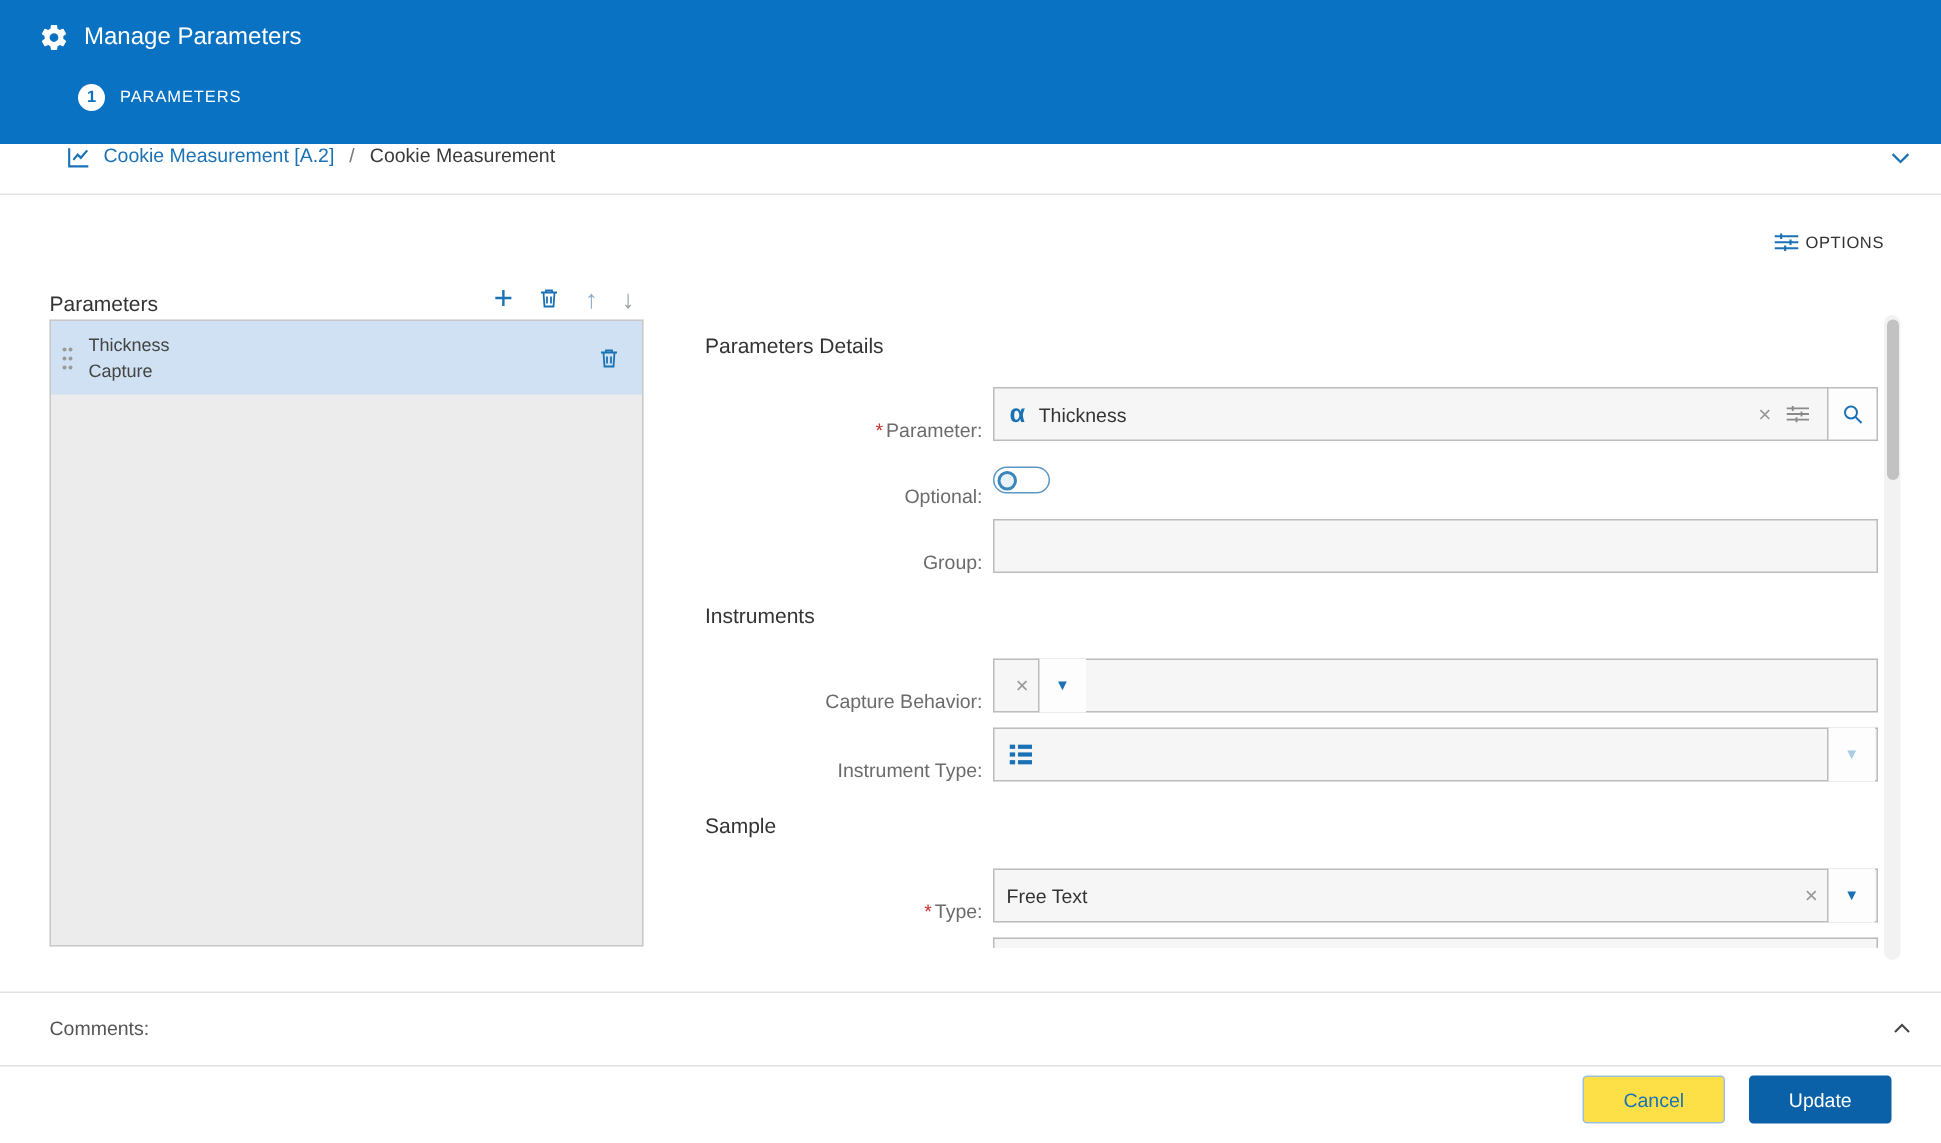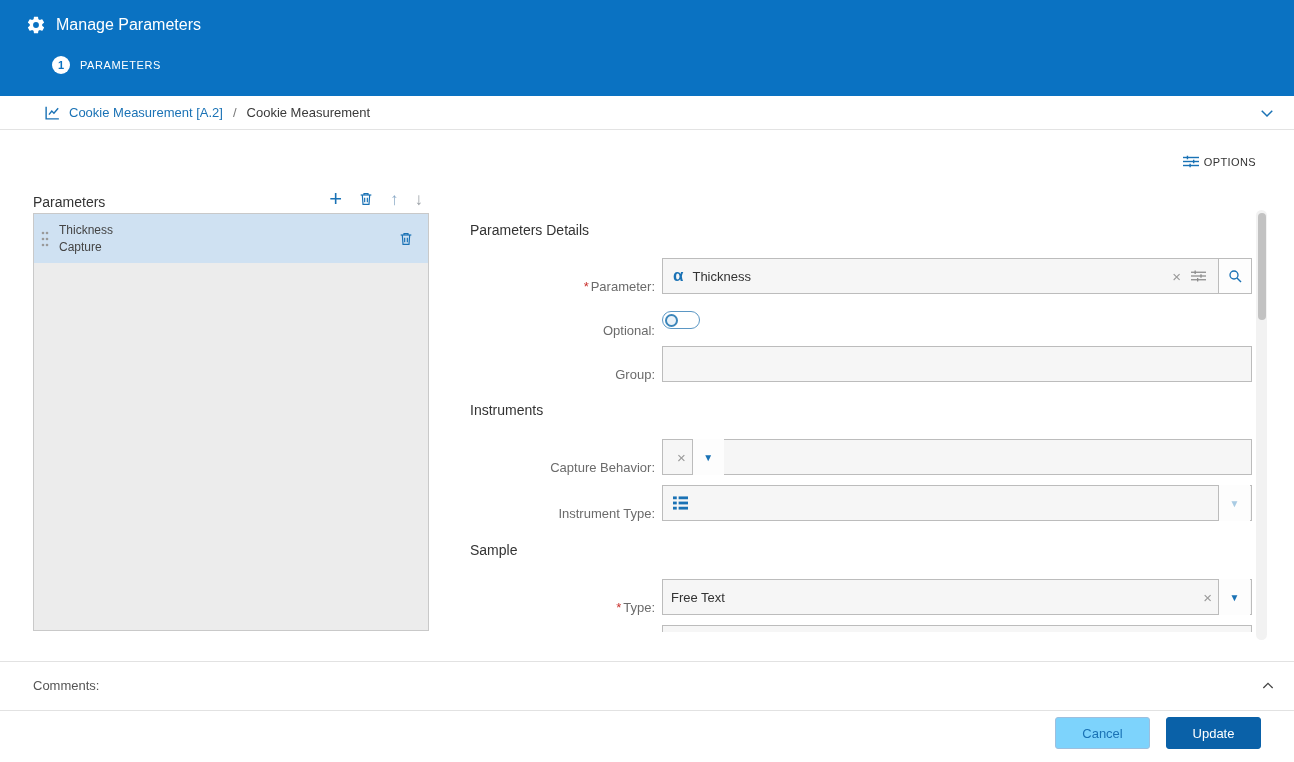--- a/index.html
+++ b/index.html
@@ -25,21 +25,21 @@
     width:18px; height:18px; border-radius:50%; background:#fff;
     color:var(--header-blue, #0a72c2); font-size:11px; font-weight:bold;
     display:flex; align-items:center; justify-content:center;
   }
   .step-label { font-size:11px; letter-spacing:.6px; }
 
   
   .breadcrumb {
     position:absolute; top:96px; left:0; width:1294px; height:34px;
     background:#fff; border-bottom:1px solid #e3e3e3;
-    display:flex; align-items:center; gap:8px; padding:0 18px 0 44px; font-size:13px;
+    display:flex; gap:8px; padding:0 18px 0 44px; font-size:13px;
   }
   .crumb-link { color:var(--accent-blue, #1a72b5); text-decoration:none; cursor:pointer; }
   .crumb-sep { color:#777; margin:0 2px; }
   .crumb-current { color:#3a3a3a; }
   .breadcrumb .chev-dn { margin-left:auto; color:var(--accent-blue, #1a72b5); cursor:pointer; }
 
   
   .options { position:absolute; top:155px; right:38px; display:flex; align-items:center; gap:5px; cursor:pointer; }
   .options .icon { color:var(--accent-blue, #1a72b5); }
   .options-label { font-size:11px; color:#333; letter-spacing:.4px; }
@@ -124,21 +124,21 @@
   .vscroll { position:absolute; left:1256px; top:210px; width:11px; height:430px; background:#f2f2f2; border-radius:6px; }
   .vthumb { position:absolute; left:1.5px; top:3px; width:8px; height:107px; background:#c2c2c2; border-radius:5px; cursor:pointer; }
 
   
   .divider-top { position:absolute; left:0; top:661px; width:1294px; border-top:1px solid #e2e2e2; }
   .comments-label { position:absolute; left:33px; top:678px; font-size:13px; color:#555; }
   .comments-chevron { position:absolute; right:18px; top:678px; color:#444; cursor:pointer; }
   .divider-bottom { position:absolute; left:0; top:710px; width:1294px; border-top:1px solid #e2e2e2; }
 
   .btn { position:absolute; top:717px; width:95px; height:32px; font-size:13px; border-radius:3px; cursor:pointer; font-family:inherit; }
-  .btn-cancel { left:1055px; background:#7dd3fc; border:1px solid #9dbfde; color:var(--accent-blue, #1a72b5); }
+  .btn-cancel { left:1055px; background:#fde047; border:1px solid #9dbfde; color:var(--accent-blue, #1a72b5); }
   .btn-update { left:1166px; background:var(--update-blue, #0a61a8); border:1px solid var(--update-blue, #0a61a8); color:#fff; }
 </style>
 </head>
 <body>
 
 <div>
 
   <header class="topbar">
     <div class="title-row">
       <span class="icon">

